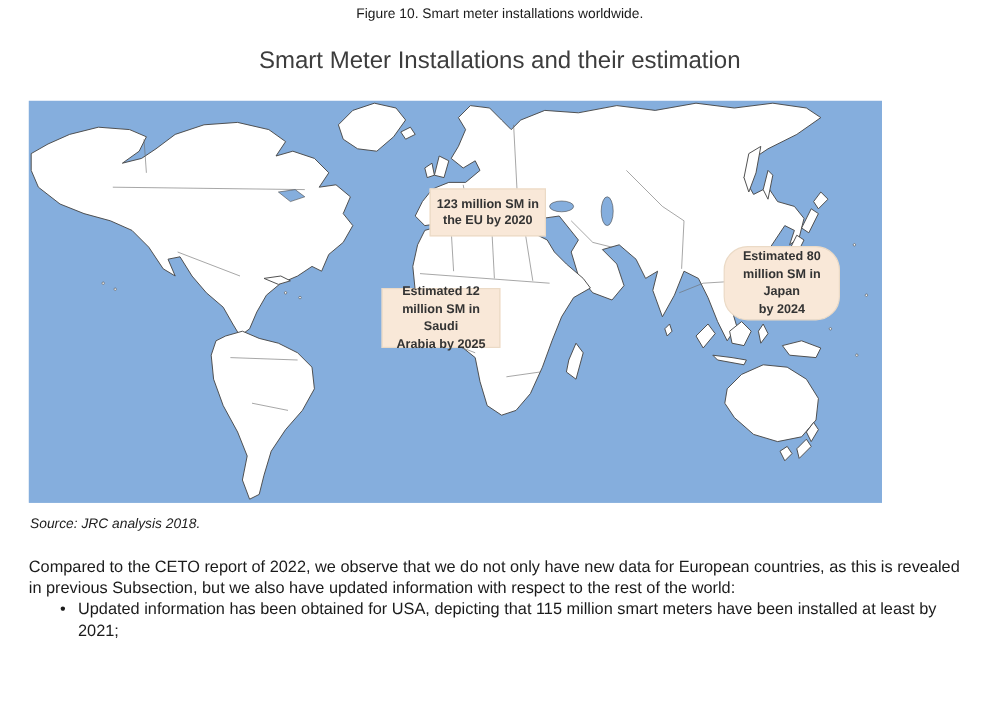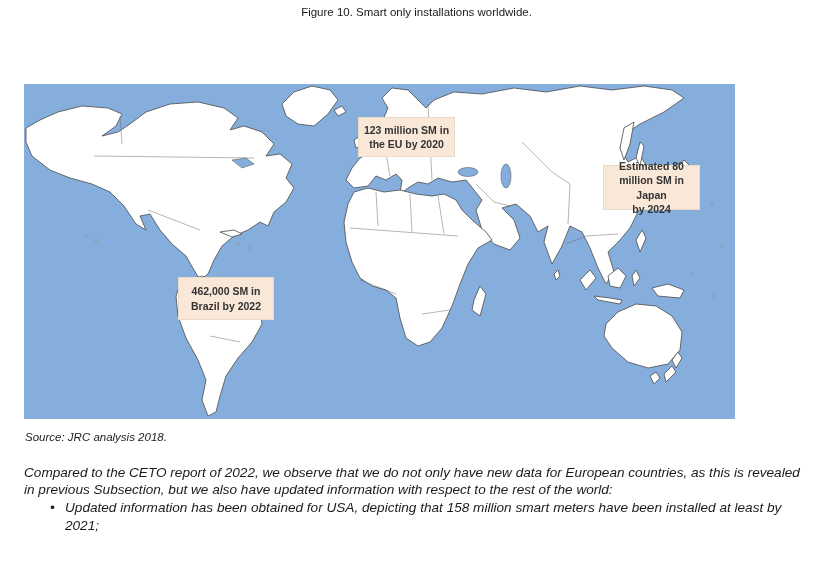--- a/index.html
+++ b/index.html
@@ -24,49 +24,51 @@
     background:var(--ocean);
   }
   .map svg{position:absolute; left:0; top:0;}
   .map-label{
     position:absolute; box-sizing:border-box;
     background:var(--labelbg); border:1px solid var(--labelborder);
     display:flex; align-items:center; justify-content:center;
     text-align:center; white-space:pre-line;
     font-size:10.5px; font-weight:600; line-height:14.5px; color:#333;
     padding:2px 4px;
+    margin-top:40px;
   }
   .lb-usa{left:102px;top:83px;width:101px;height:40px;}
   .lb-eu{left:334px;top:33px;width:97px;height:40px;}
   .lb-saudi{left:294px;top:116px;width:99px;height:50px;}
   .lb-china{left:442px;top:82px;width:94px;height:46px;}
-  .lb-japan{left:579px;top:81px;width:97px;height:45px;}
+  .lb-japan{left:579px;top:81px;width:97px;height:62px;border-radius:20px;}
   .lb-brazil{left:154px;top:193px;width:96px;height:43px;}
   .lb-ausnz{left:598px;top:201px;width:98px;height:67px;}
   .source-note{
     position:absolute; left:25px; top:431px;
     font-size:11.5px; font-style:italic; color:#222;
   }
   .body-text{
     position:absolute; left:24px; top:464px; width:788px;
-    font-size:13.6px; line-height:17.2px; color:#1b1b1b;font-style:italic;
+    font-size:13.6px; line-height:17.2px; color:#1b1b1b;
   }
   .bullet-row{display:flex; margin-top:1px;}
   .bullet-marker{width:15px; margin-left:26px; flex:0 0 auto; text-align:left;}
   .bullet-body{flex:1 1 auto;}
 </style>
 </head>
 <body>
 
 <div class="page">
 
   <div class="caption">
-    <b>Figure 10.</b><span> Smart only installations worldwide.</span>
+    <b>Figure 10.</b><span> Smart meter installations worldwide.</span>
   </div>
 
+  <div class="fig-title">Smart Meter Installations and their estimation</div>
 
   <div class="map">
     <svg width="711" height="335" viewBox="0 0 711 335" aria-hidden="true">
       <rect x="0" y="0" width="711" height="335" style="fill:var(--ocean)"></rect>
       <g style="fill:var(--land);stroke:#4a4a4a;stroke-width:0.8;stroke-linejoin:round">
 
         <path d="M 258,20 L 270,8 L 288,2 L 306,6 L 314,16 L 304,30 L 290,42 L 274,40 L 262,32 Z"></path>
 
         <path d="M 2,44 L 16,36 L 34,28 L 58,22 L 84,24 L 98,30 L 92,42 L 78,52 L 94,48 L 106,40
                  L 122,28 L 146,20 L 174,18 L 200,24 L 214,34 L 206,46 L 220,42 L 238,48 L 250,60
@@ -165,30 +167,31 @@
         <circle cx="690" cy="212" r="1"></circle>
         <circle cx="62" cy="152" r="1"></circle>
         <circle cx="72" cy="157" r="1"></circle>
         <circle cx="214" cy="160" r="1"></circle>
         <circle cx="226" cy="164" r="1"></circle>
       </g>
     </svg>
 
     <div class="map-label lb-eu">123 million SM in
 the EU by 2020</div>
+    <div class="map-label lb-saudi">Estimated 12
+million SM in Saudi
+Arabia by 2025</div>
     <div class="map-label lb-japan">Estimated 80
 million SM in Japan
 by 2024</div>
-    <div class="map-label lb-brazil">462,000 SM in
-Brazil by 2022</div>
   </div>
 
   <div class="source-note">Source: JRC analysis 2018.</div>
 
   <div class="body-text">
     <div>Compared to the CETO report of 2022, we observe that we do not only have new data for European countries, as this is revealed in previous Subsection, but we also have updated information with respect to the rest of the world:</div>
     <div class="bullet-row">
       <span class="bullet-marker">•</span>
-      <span class="bullet-body">Updated information has been obtained for USA, depicting that 158 million smart meters have been installed at least by 2021;</span>
+      <span class="bullet-body">Updated information has been obtained for USA, depicting that 115 million smart meters have been installed at least by 2021;</span>
     </div>
   </div>
 
 </div>
 
 </body></html>

